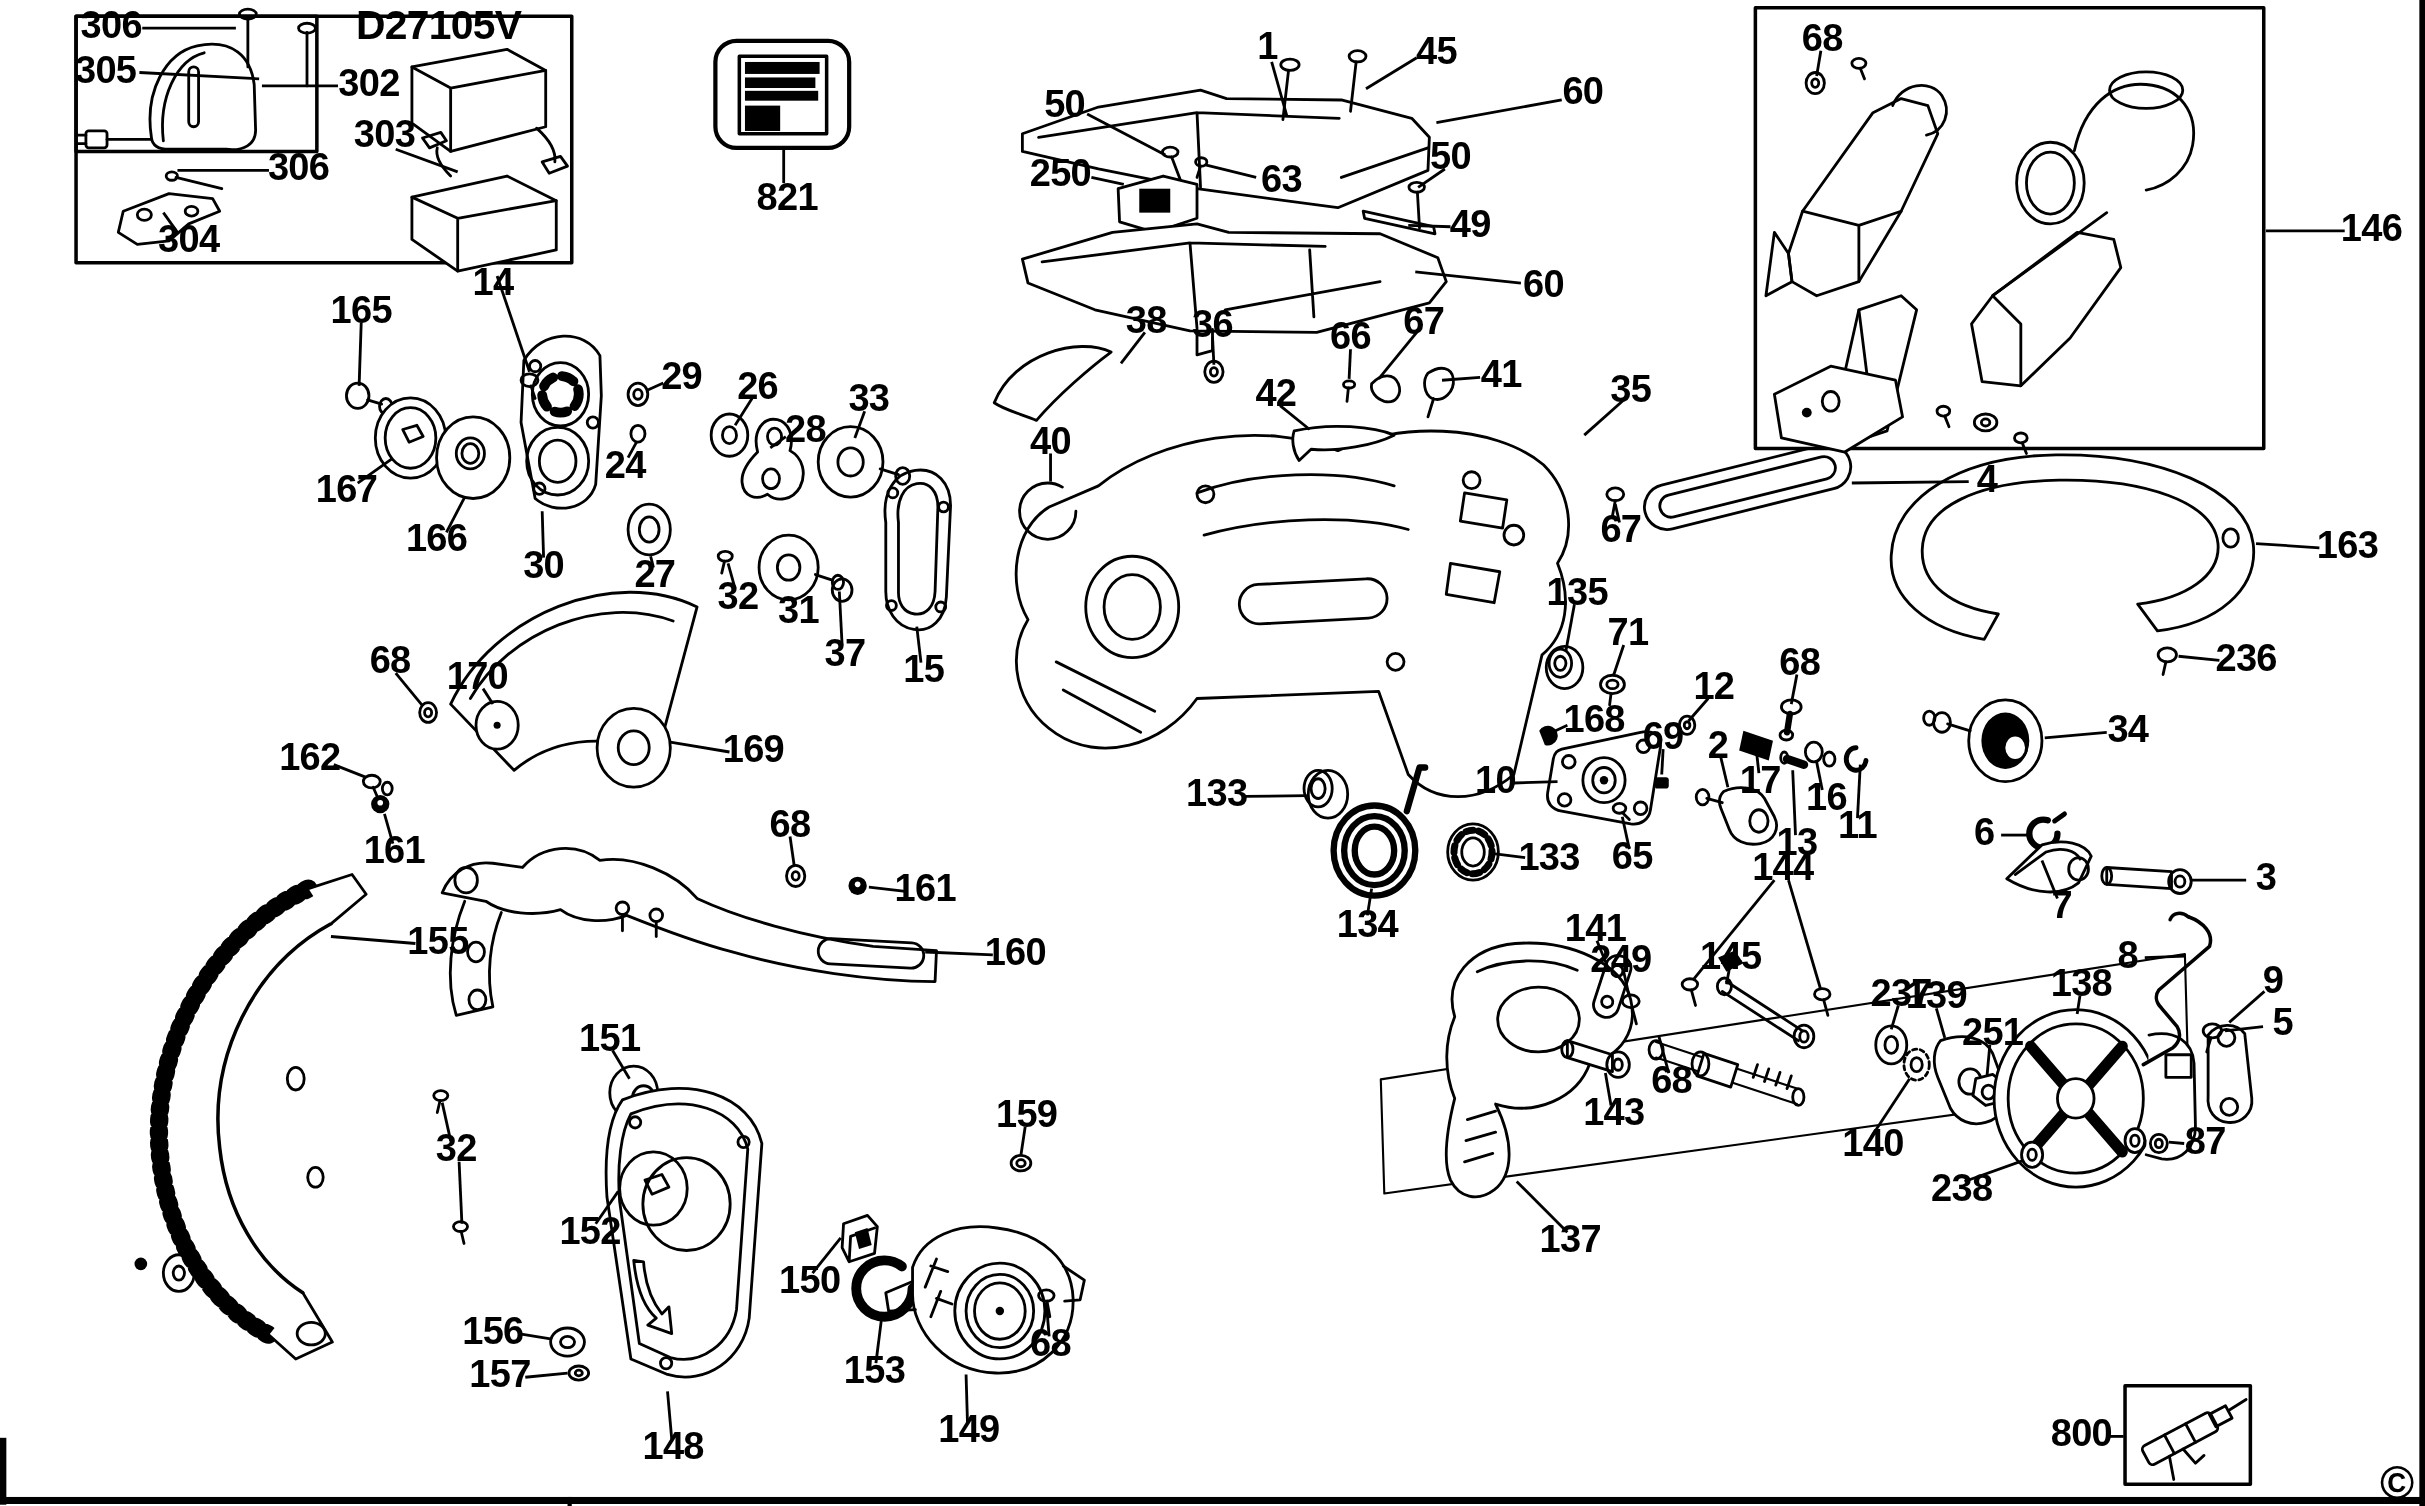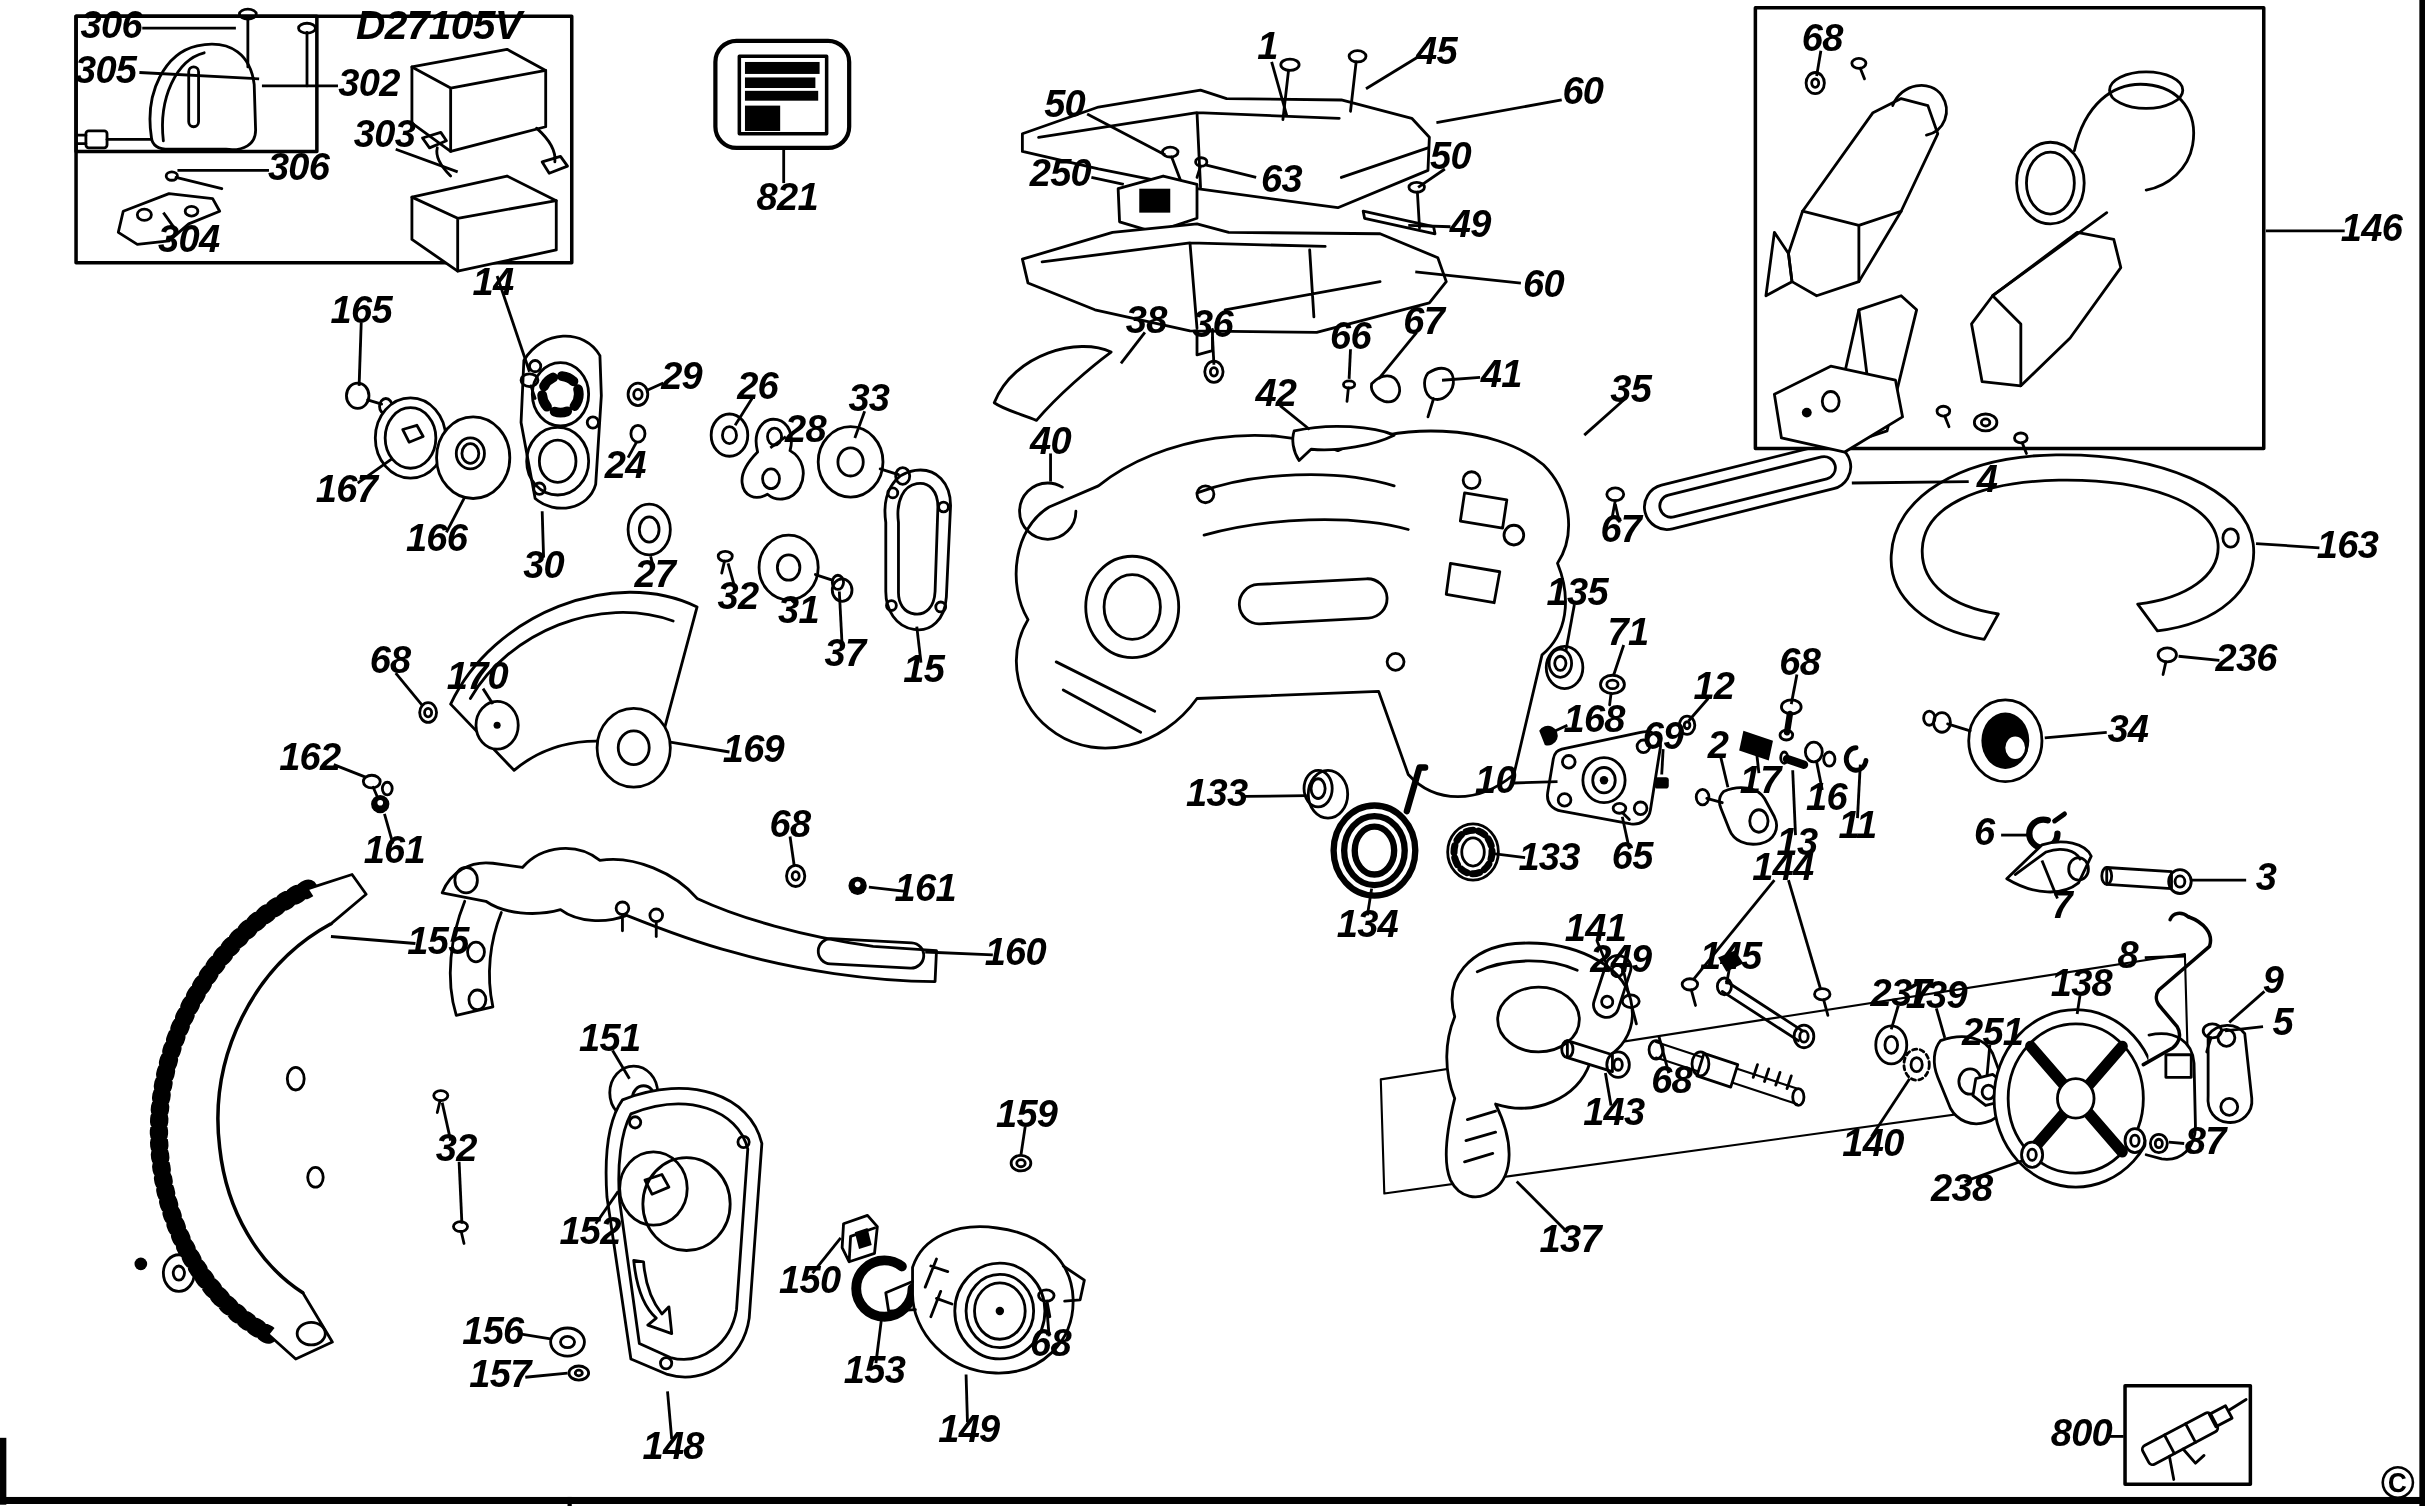--- a/index.html
+++ b/index.html
@@ -1,16 +1,16 @@
 <!DOCTYPE html>
 <html style="font-size:11.3px"><head>
 <meta charset="utf-8">
 <style>
   html,body{margin:0;padding:0;background:#ffffff;}
-  .page{position:relative;width:100%;background:#8b5cf6;font-style:italic;}
+  .page{position:relative;width:100%;background:#8b5cf6;}
   svg{display:block;width:100%;height:auto;background:#fff;}
   .plabel{font-family:"Liberation Sans",sans-serif;font-weight:700;letter-spacing:-1px;fill:#000;}
 </style>
 </head>
 <body>
 
 <div class="page">
 <svg viewBox="0 0 3444 2139" xmlns="http://www.w3.org/2000/svg">
 
   <g stroke="#000" stroke-width="4" fill="none" stroke-linejoin="round" stroke-linecap="round">

